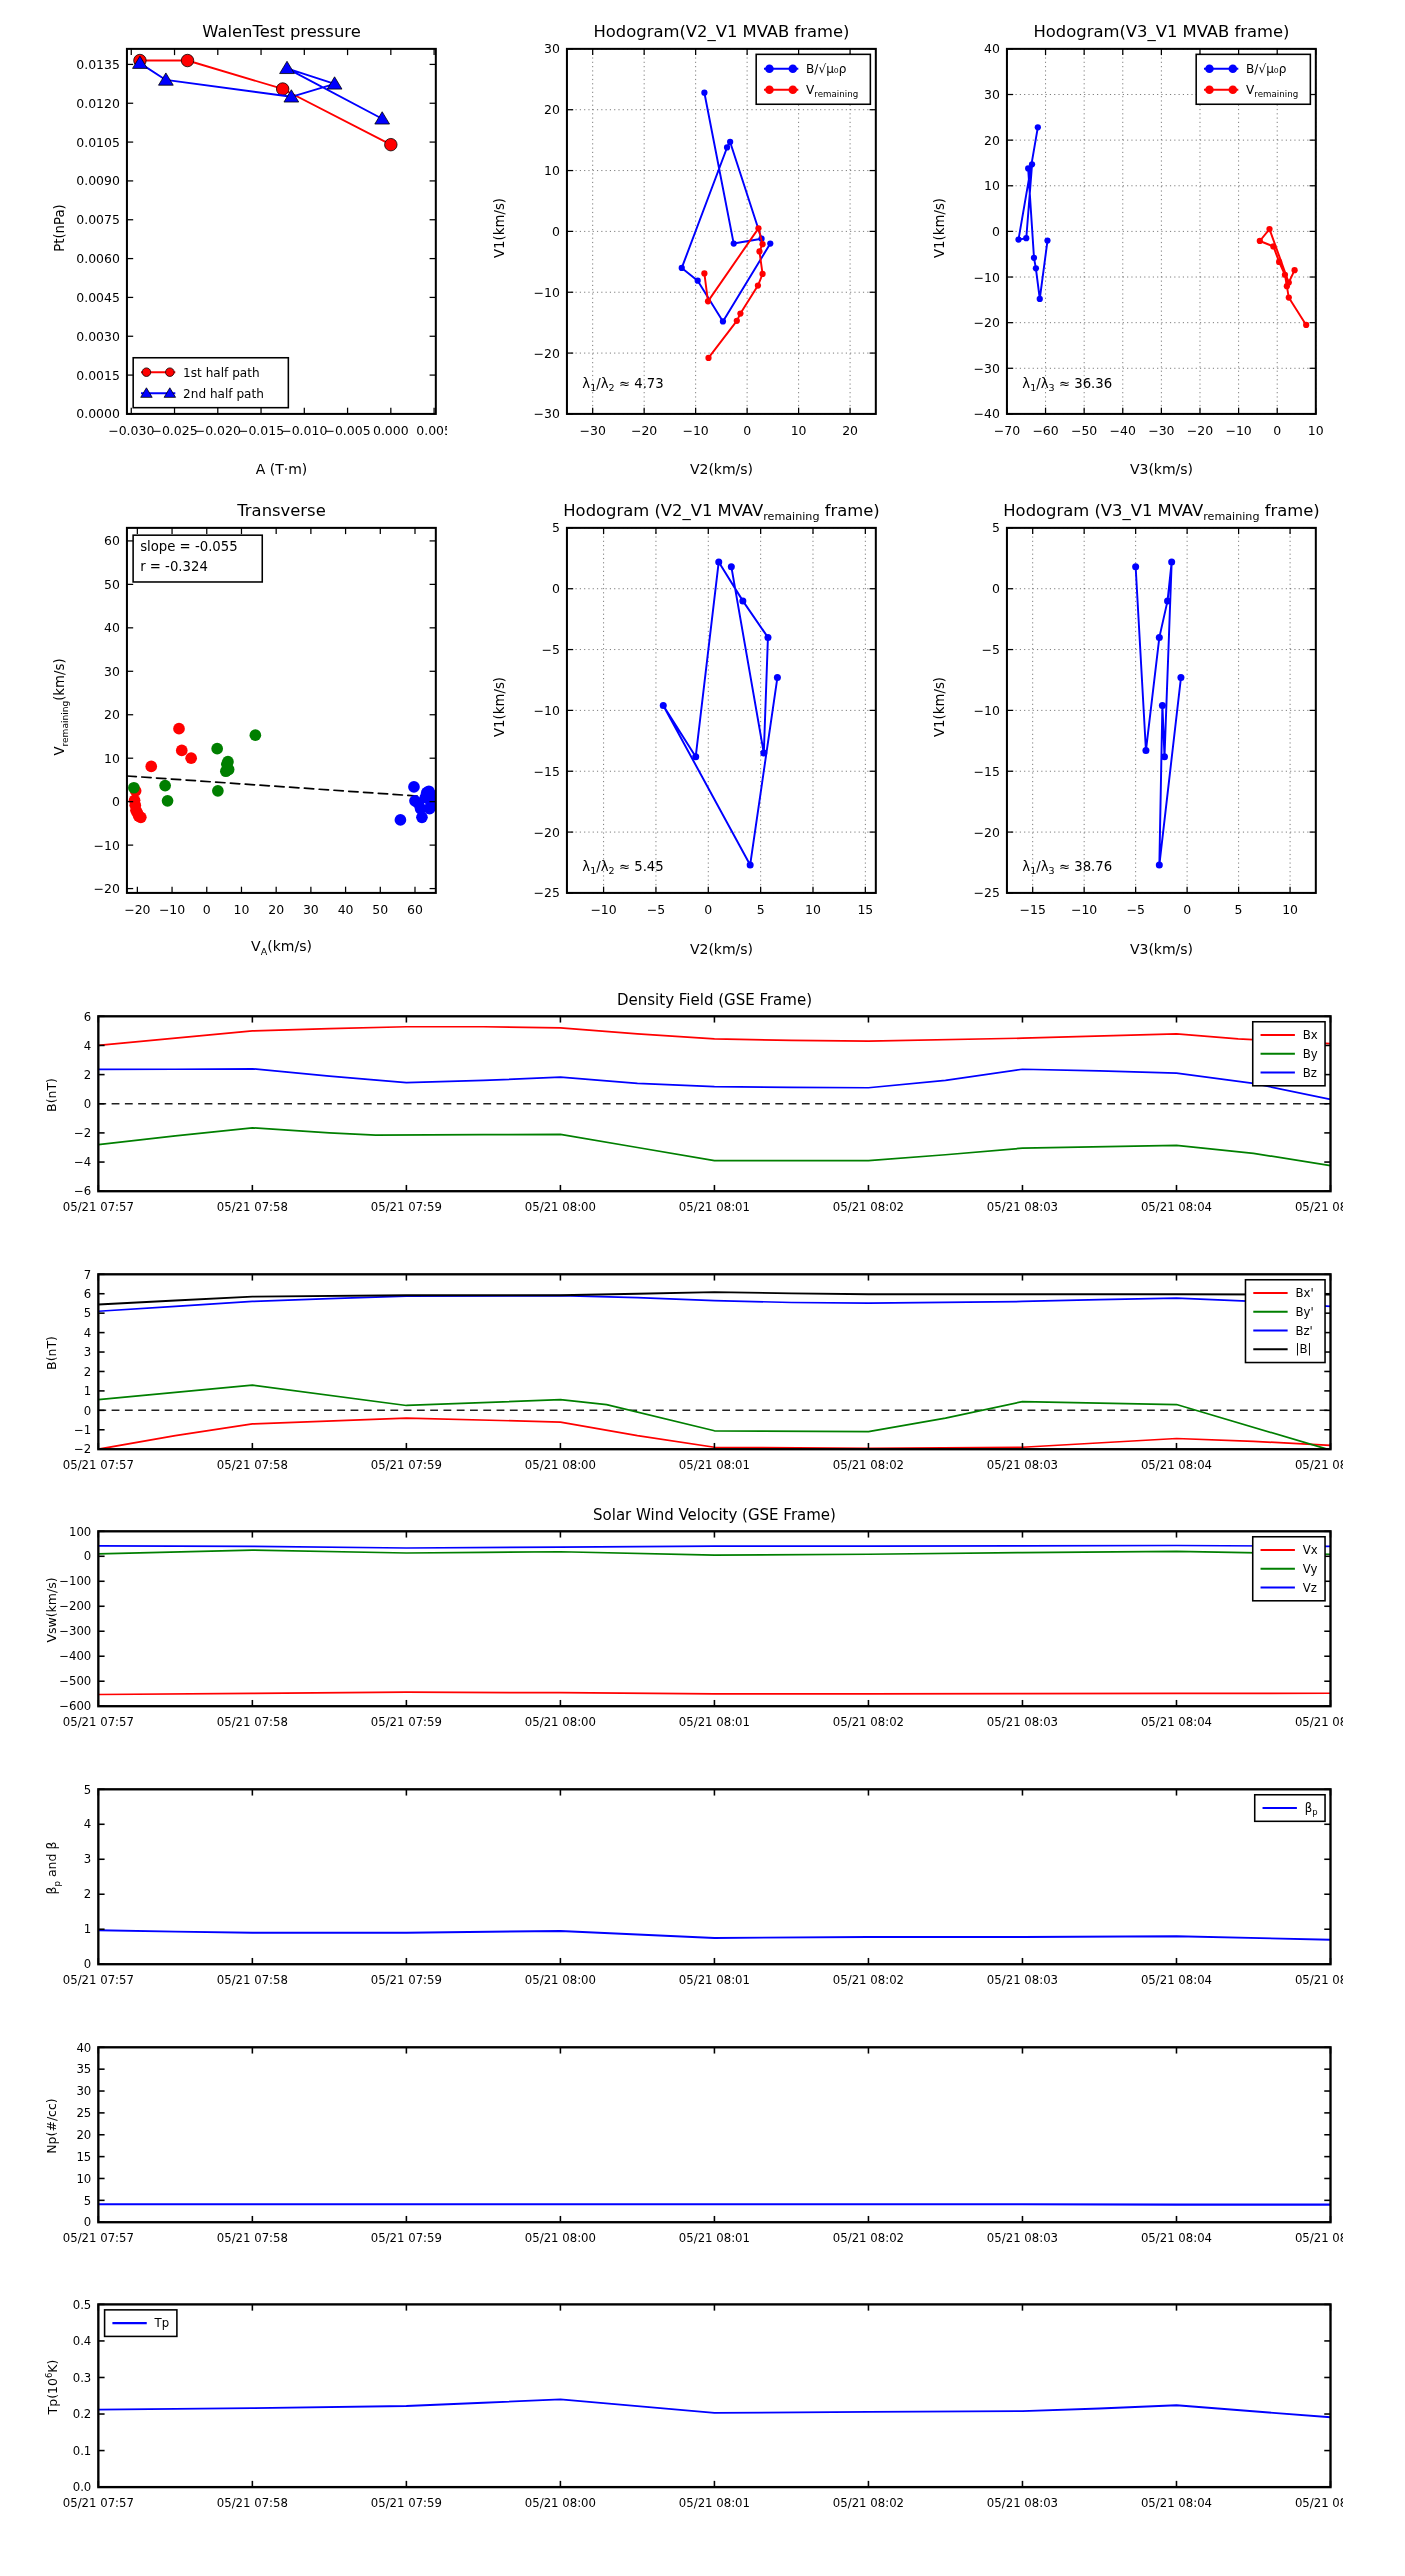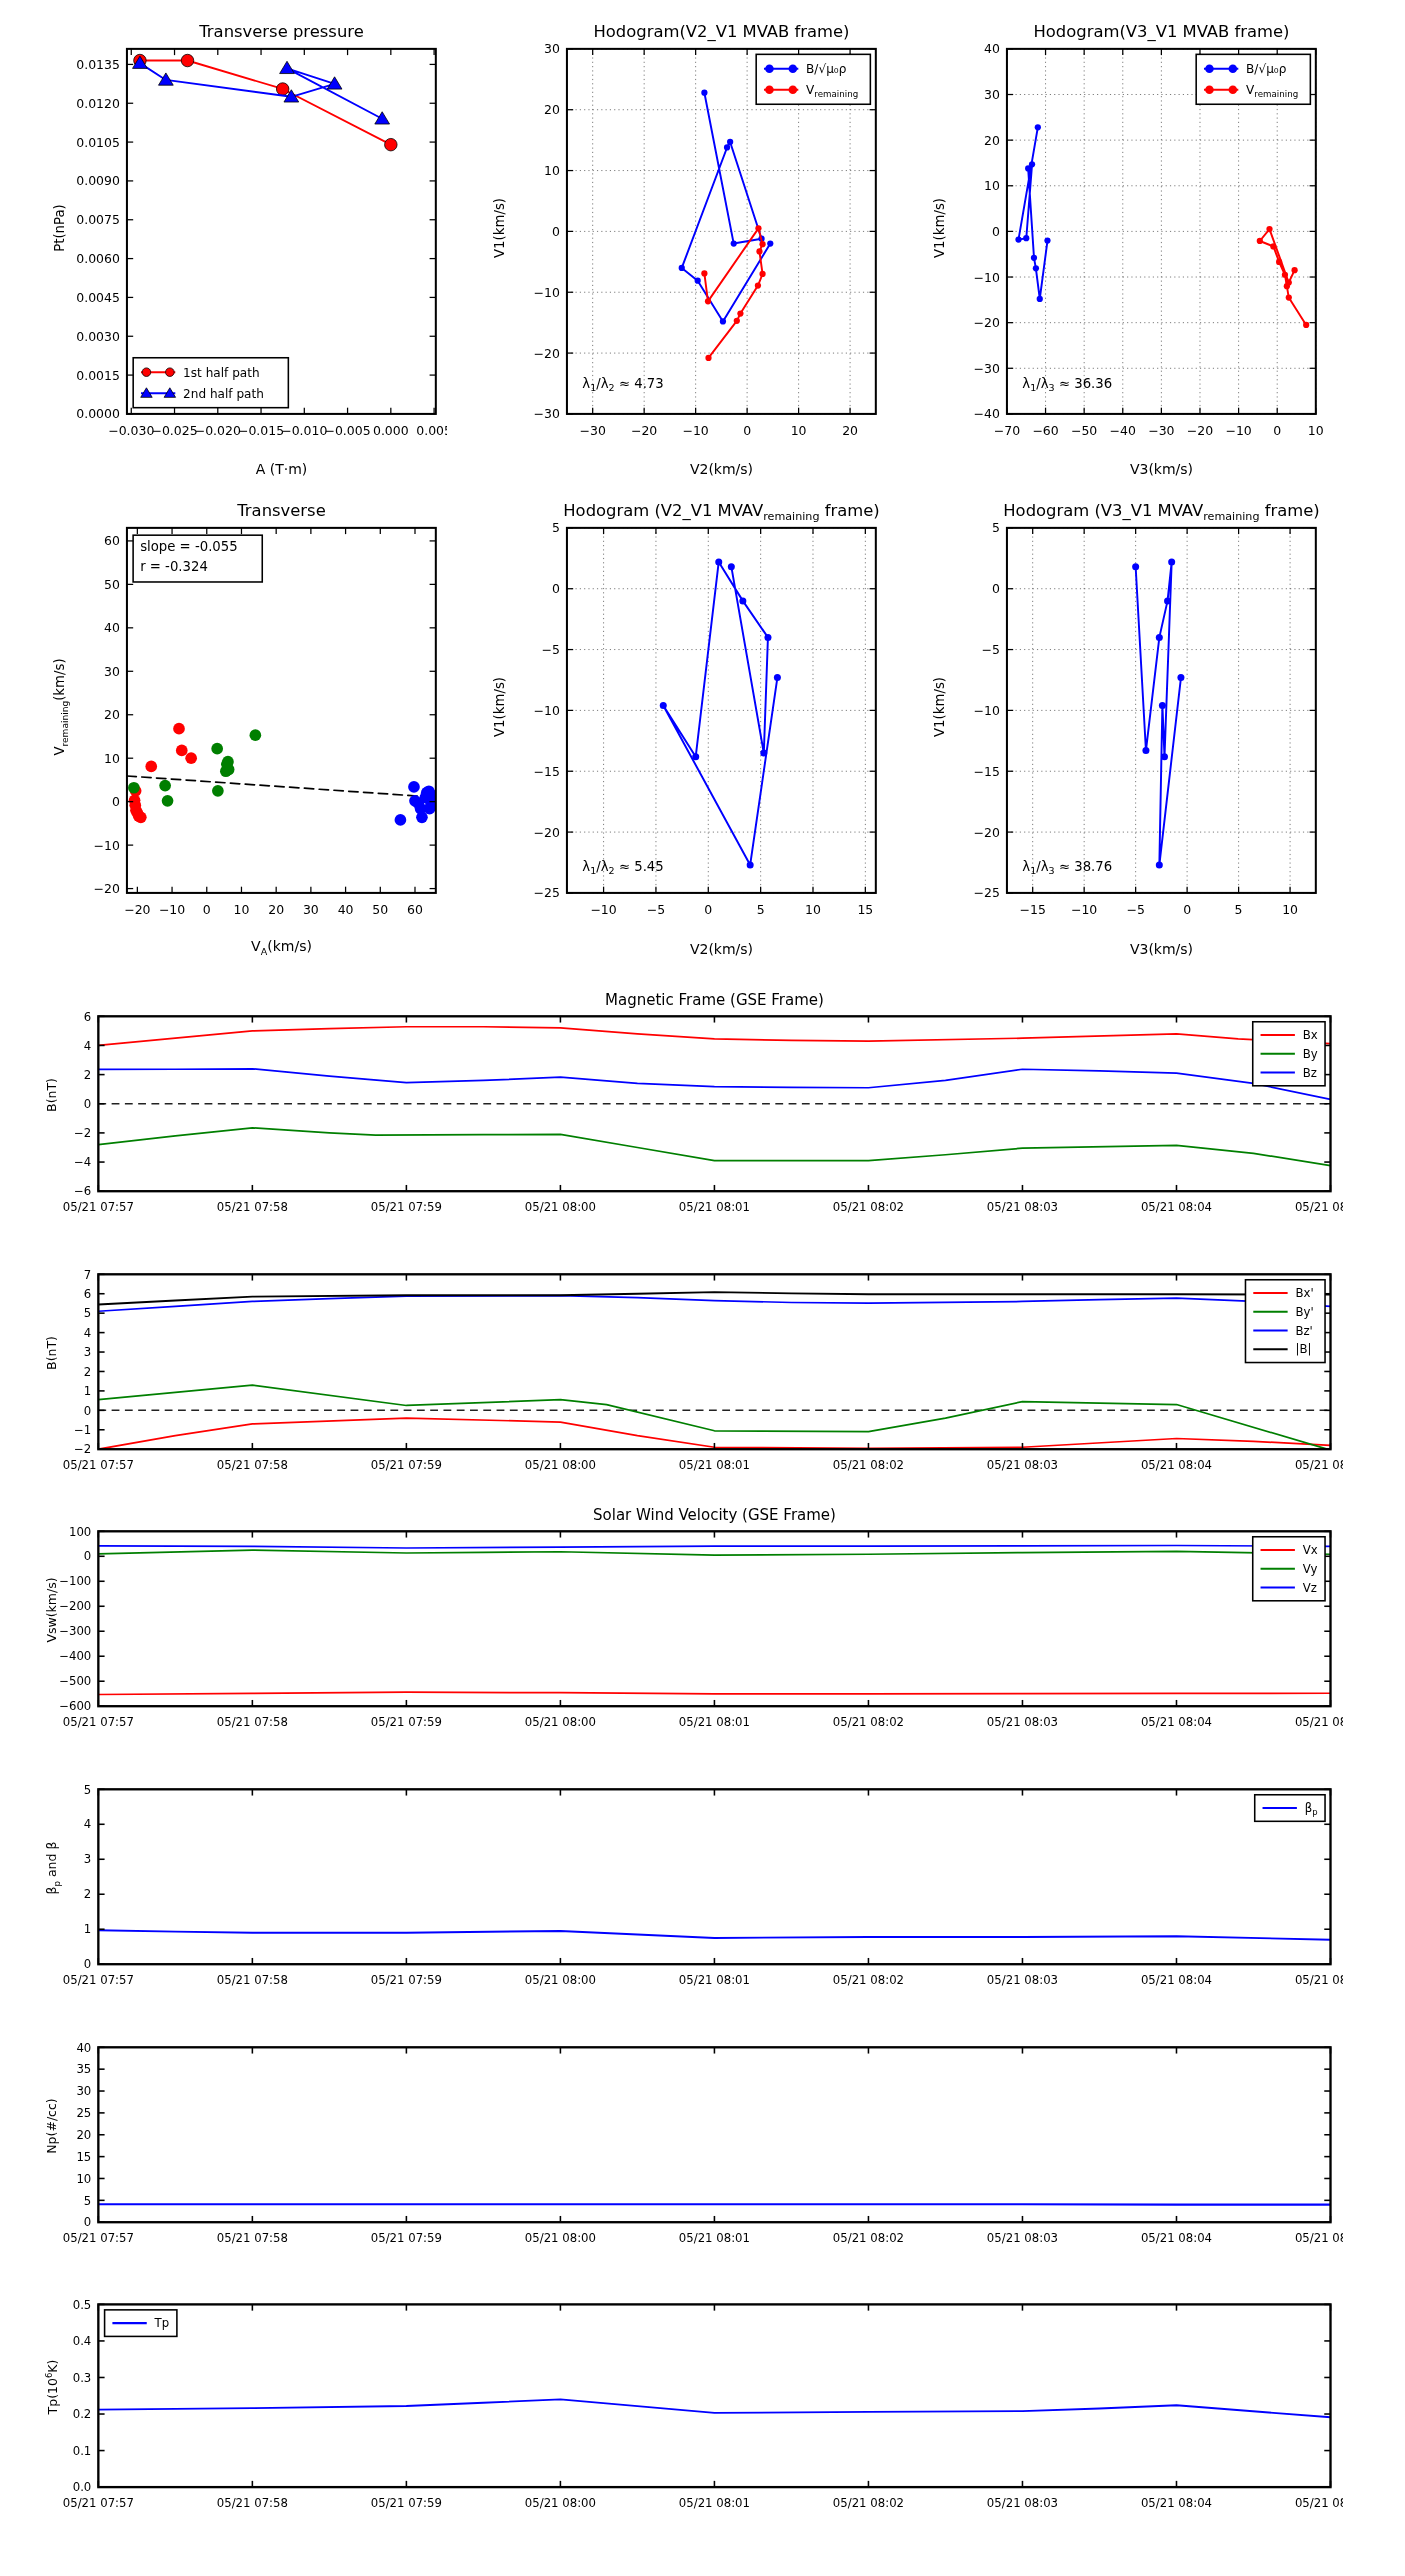--- a/index.html
+++ b/index.html
@@ -13,21 +13,21 @@
   .sq .ylab{left:7.8px;}
   .wide .ylab{left:4.7px;top:44%;font-size:12.5px;}
   svg{position:absolute;left:0;top:0;}
   sub{font-size:68%;}
   sup{font-size:68%;}
 </style>
 </head>
 <body>
 
 <div class="chart sq" style="left:44px;top:12.5px;width:403px;height:468px">
-  <div class="ctitle">Transverse pressure</div>
+  <div class="ctitle">WalenTest pressure</div>
   <div class="ylab">Pt(nPa)</div>
   <div class="xlab">A (T·m)</div>
   <svg width="403" height="468" viewBox="0 0 516 600">
       <defs>
         <clipPath id="clip0">
           <rect x="106" y="46" width="396" height="468"></rect>
         </clipPath>
       </defs>
       <g clip-path="url(#clip0)">
         <polyline points="122.6,60.9 183.6,60.9 305.7,97.4 444.3,168.8" fill="none" stroke="#ff0000" stroke-width="2.4" stroke-linejoin="round" stroke-linecap="round"></polyline>
@@ -624,21 +624,21 @@
       <text x="97" y="129.76" font-size="16" text-anchor="end" fill="#000" font-family="&quot;DejaVu Sans&quot;, sans-serif"><tspan dy="0">0</tspan></text>
       <text x="97" y="51.76" font-size="16" text-anchor="end" fill="#000" font-family="&quot;DejaVu Sans&quot;, sans-serif"><tspan dy="0">5</tspan></text>
       <rect x="106" y="46" width="396" height="468" fill="none" stroke="#000" stroke-width="2.6"></rect>
       <g>
         <text x="125.8" y="485.92" font-size="17" text-anchor="start" fill="#000" font-family="&quot;DejaVu Sans&quot;, sans-serif"><tspan dy="0">λ</tspan><tspan dy="4" font-size="72%">1</tspan><tspan dy="-4">/λ</tspan><tspan dy="4" font-size="72%">3</tspan><tspan dy="-4"> ≈ 38.76</tspan></text>
       </g>
     </svg>
 </div>
 
 <div class="chart wide" style="left:39px;top:985px;width:1304px;height:250px">
-  <div class="ctitle">Magnetic Frame (GSE Frame)</div>
+  <div class="ctitle">Density Field (GSE Frame)</div>
   <div class="ylab">B(nT)</div>
   <svg width="1304" height="250" viewBox="0 0 1670 320">
       <defs>
         <clipPath id="clip6">
           <rect x="76" y="40" width="1578" height="224"></rect>
         </clipPath>
       </defs>
       <line x1="76" y1="152" x2="1654" y2="152" stroke="#222" stroke-width="2" stroke-dasharray="10,7"></line>
       <g clip-path="url(#clip6)">
         <polyline points="76.0,77.3 174.6,68.0 273.3,58.7 371.9,55.9 470.5,53.4 569.1,53.4 667.8,54.9 766.4,62.4 865.0,68.9 963.6,70.8 1062.3,71.7 1259.5,68.0 1456.8,62.4 1535.7,68.9 1654.0,75.1" fill="none" stroke="#ff0000" stroke-width="2.2" stroke-linejoin="round" stroke-linecap="round"></polyline>

